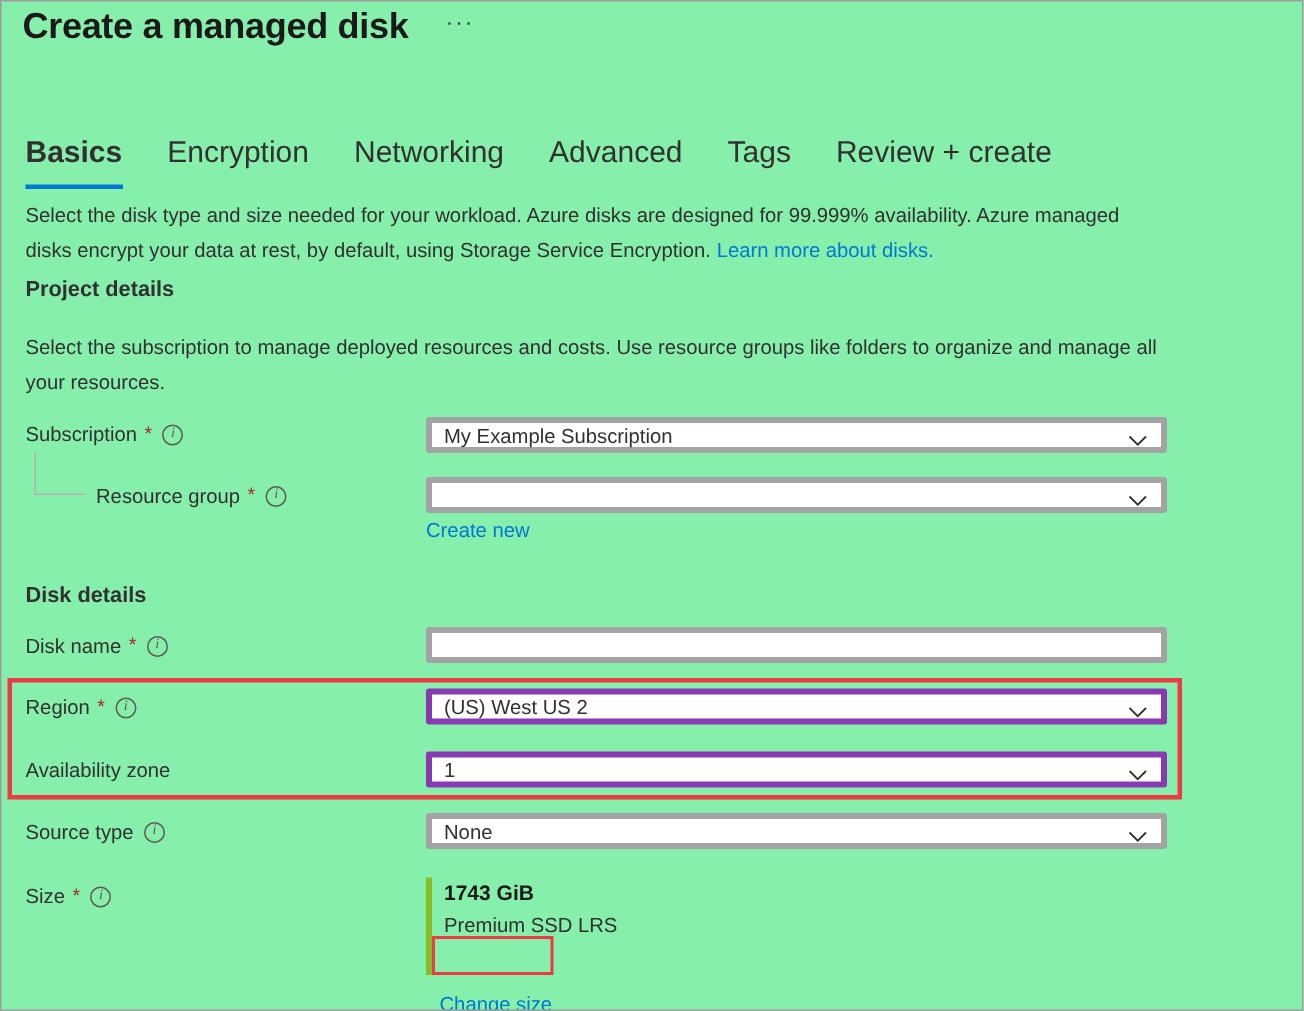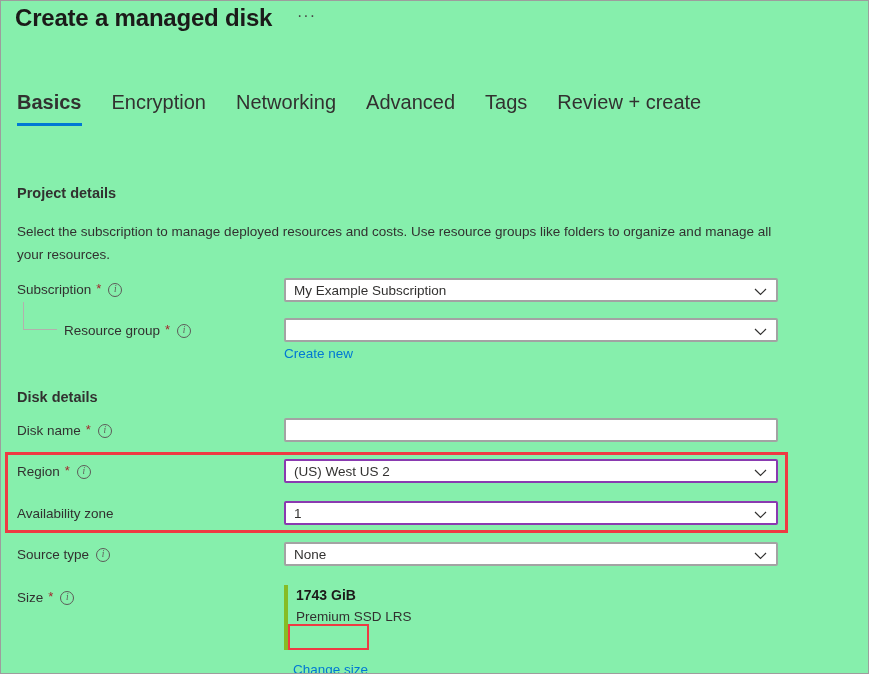--- a/index.html
+++ b/index.html
@@ -35,21 +35,21 @@
   .info-icon {
     display:inline-flex; align-items:center; justify-content:center;
     width:14px; height:14px; border:1px solid #5d5b59; border-radius:50%;
     font-size:9.5px; color:#5d5b59; margin-left:2px; cursor:default;
     font-family:"Liberation Serif", serif; font-style:italic; line-height:1;
   }
 
   
   .control {
     position:absolute; left:283px; width:494px; height:24px;
-    border:2px solid #a3a3a3; border-radius:2px; background:#fff;
+    border:4px solid #a3a3a3; border-radius:2px; background:#fff;
     font-size:13.5px; color:#323130; display:flex; align-items:center;
     padding:0 26px 0 8px; cursor:pointer;
   }
   .control.purple { border-color:#8a3ab0; }
   .control .chev { position:absolute; right:9px; top:8px; }
   input.control { cursor:text; padding-right:8px; font-family:"Liberation Sans", sans-serif; }
 
   
   .conn-v { left:22px; top:301px; width:1px; height:27px; background:#b3b0ad; }
   .conn-h { left:22px; top:328px; width:34px; height:1px; background:#b3b0ad; }
@@ -75,20 +75,24 @@
 
   <div class="abs tabs">
     <div class="tab active">Basics</div>
     <div class="tab">Encryption</div>
     <div class="tab">Networking</div>
     <div class="tab">Advanced</div>
     <div class="tab">Tags</div>
     <div class="tab">Review + create</div>
   </div>
 
+  <p class="abs intro">
+    <span>Select the disk type and size needed for your workload. Azure disks are designed for 99.999% availability. Azure managed disks encrypt your data at rest, by default, using Storage Service Encryption.</span>
+    <a class="link">Learn more about disks.</a>
+  </p>
 
   <h2 class="abs section-heading h-project">Project details</h2>
   <p class="abs section-desc p-project">Select the subscription to manage deployed resources and costs. Use resource groups like folders to organize and manage all your resources.</p>
 
   <div class="abs field-label" style="left:16px; top:281px;">
     <span>Subscription</span>
     <span class="req">*</span>
     <span class="info-icon">i</span>
   </div>
   <div class="control" style="top:277px;">

